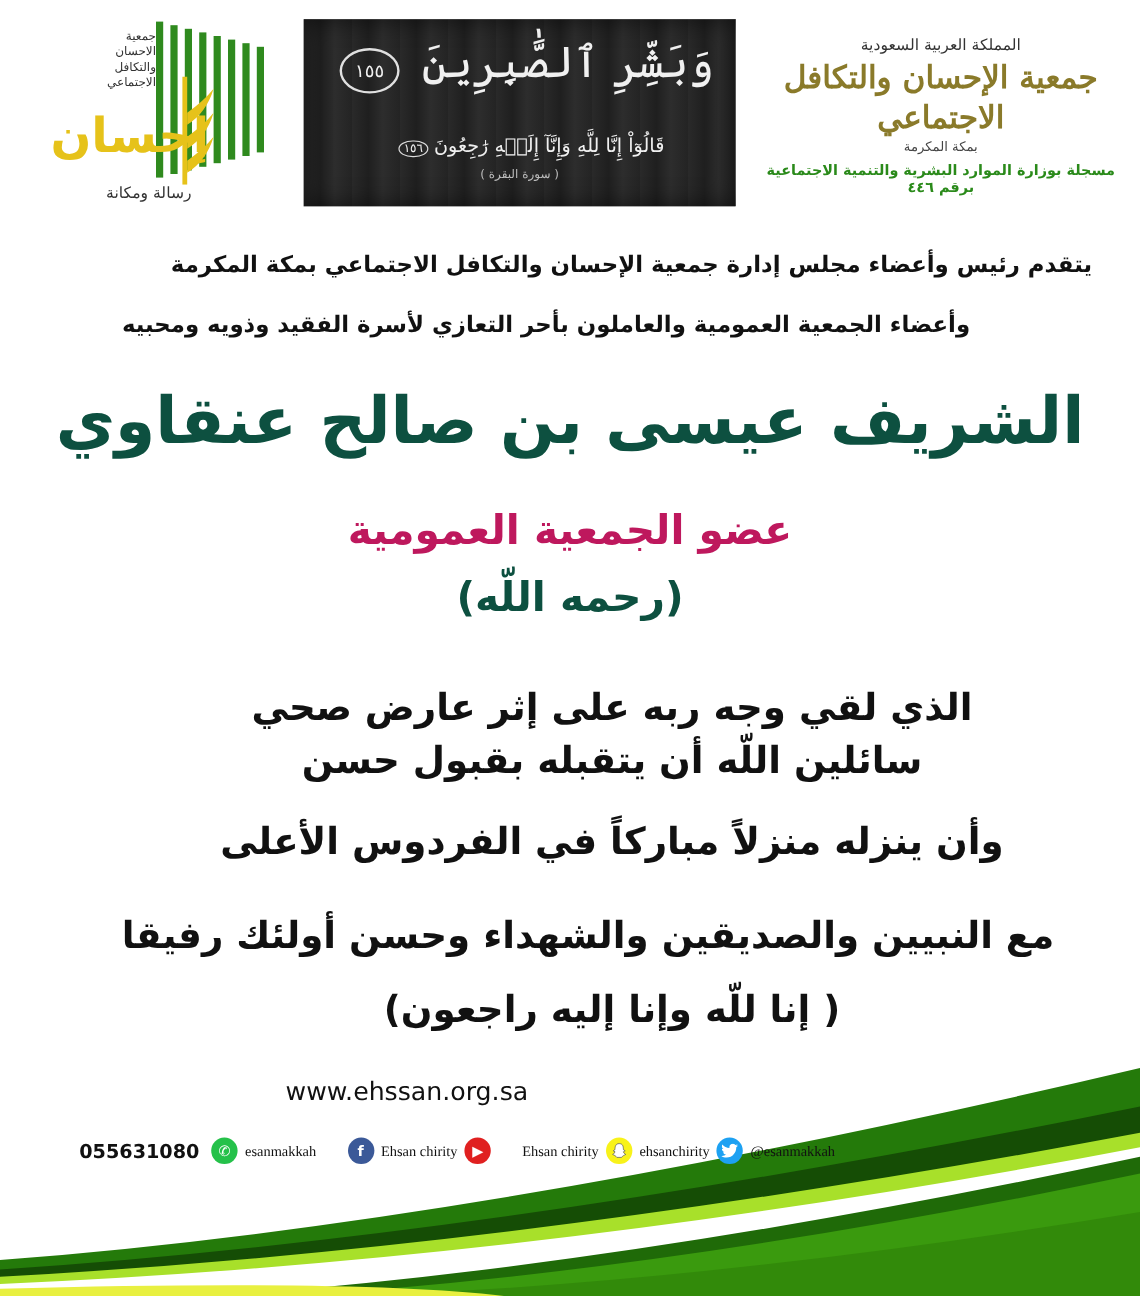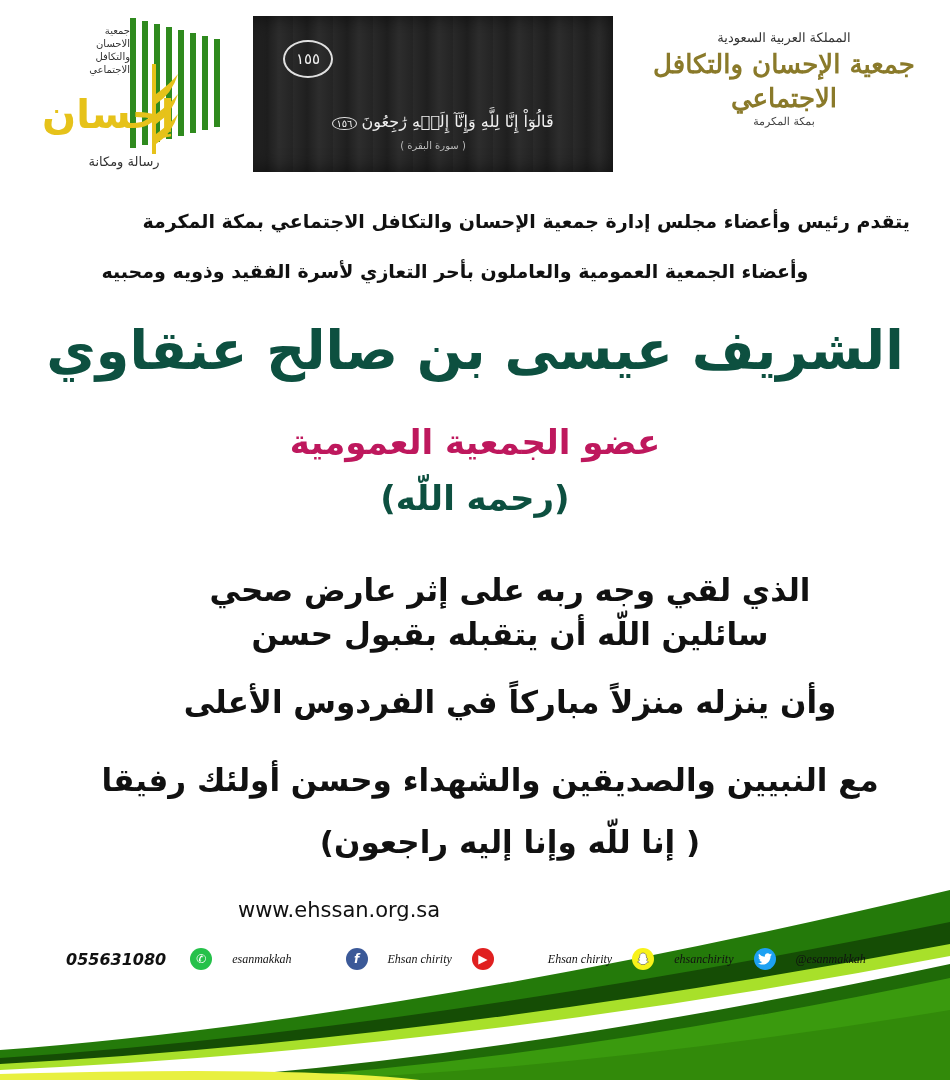--- a/index.html
+++ b/index.html
@@ -41,21 +41,21 @@
   #rip { left:220px; top:472px; width:510px; font-size:34px; font-weight:bold; color:#0d5040; line-height:52px; }
   .prayer { font-size:31px; font-weight:bold; color:#111; line-height:44px; }
   #p1 { left:100px; top:548px; width:820px;margin-top:20px; }
   #p2 { left:100px; top:612px; width:820px; }
   #p3 { left:100px; top:680px; width:820px; }
   #p4 { left:40px; top:758px; width:900px; }
   #p5 { left:100px; top:820px; width:820px; }
 
   
   #website { left:238px; top:898px; font-size:21px; color:#111; font-family:"DejaVu Sans", sans-serif; }
-  #contacts { left:66px; top:944px; height:30px; display:flex; align-items:center; gap:20px; font-family:"Liberation Serif", serif; font-size:12px; color:#111;font-style:italic; }
+  #contacts { left:66px; top:944px; height:30px; display:flex; align-items:center; gap:6px; font-family:"Liberation Serif", serif; font-size:12px; color:#111; }
   .phone { font-family:"DejaVu Sans", sans-serif; font-weight:bold; font-size:16px; margin-right:4px; }
   .sicon { width:22px; height:22px; border-radius:50%; display:inline-flex; align-items:center; justify-content:center; color:#fff; font-weight:bold; font-size:12px; font-family:"DejaVu Sans", sans-serif; }
   .wa { background:#25c14a; }
   .fb { background:#3b5998; }
   .yt { background:#e02020; }
   .sc { background:#f8f21a; color:#fff; }
   .tw { background:#1da1f2; }
   .gap { width:14px; }
 
   #wave { left:0; top:860px; width:950px; height:220px; }
@@ -84,32 +84,34 @@
     <div>جمعية</div>
     <div>الاحسان</div>
     <div>والتكافل</div>
     <div>الاجتماعي</div>
   </div>
   <div class="ll-big">إحسان</div>
   <div class="ll-tag">رسالة ومكانة</div>
 </div>
 
 <div id="verse-panel" class="abs">
+  <div class="vp-title">وَبَشِّرِ ٱلصَّٰبِرِينَ</div>
   <div class="vp-num">١٥٥</div>
   <div class="vp-line" style="top:96px">
     <span>قَالُوٓاْ إِنَّا لِلَّهِ وَإِنَّآ إِلَيۡهِ رَٰجِعُونَ</span>
     <span class="vp-num2">١٥٦</span>
   </div>
   <div class="vp-surah">( سورة البقرة )</div>
 </div>
 
 <div id="logo-right" class="abs">
   <div class="lr-kingdom">المملكة العربية السعودية</div>
   <div class="lr-name">جمعية الإحسان والتكافل الاجتماعي</div>
   <div class="lr-city">بمكة المكرمة</div>
+  <div class="lr-reg">مسجلة بوزارة الموارد البشرية والتنمية الاجتماعية برقم ٤٤٦</div>
 </div>
 
 <div id="intro1" class="abs rtl">يتقدم رئيس وأعضاء مجلس إدارة جمعية الإحسان والتكافل الاجتماعي بمكة المكرمة</div>
 <div id="intro2" class="abs rtl">وأعضاء الجمعية العمومية والعاملون بأحر التعازي لأسرة الفقيد وذويه ومحبيه</div>
 
 <div id="name" class="abs rtl">الشريف عيسى بن صالح عنقاوي</div>
 <div id="role" class="abs rtl">عضو الجمعية العمومية</div>
 <div id="rip" class="abs rtl">(رحمه اللّه)</div>
 
 <div id="p1" class="abs rtl prayer">الذي لقي وجه ربه على إثر عارض صحي</div>

